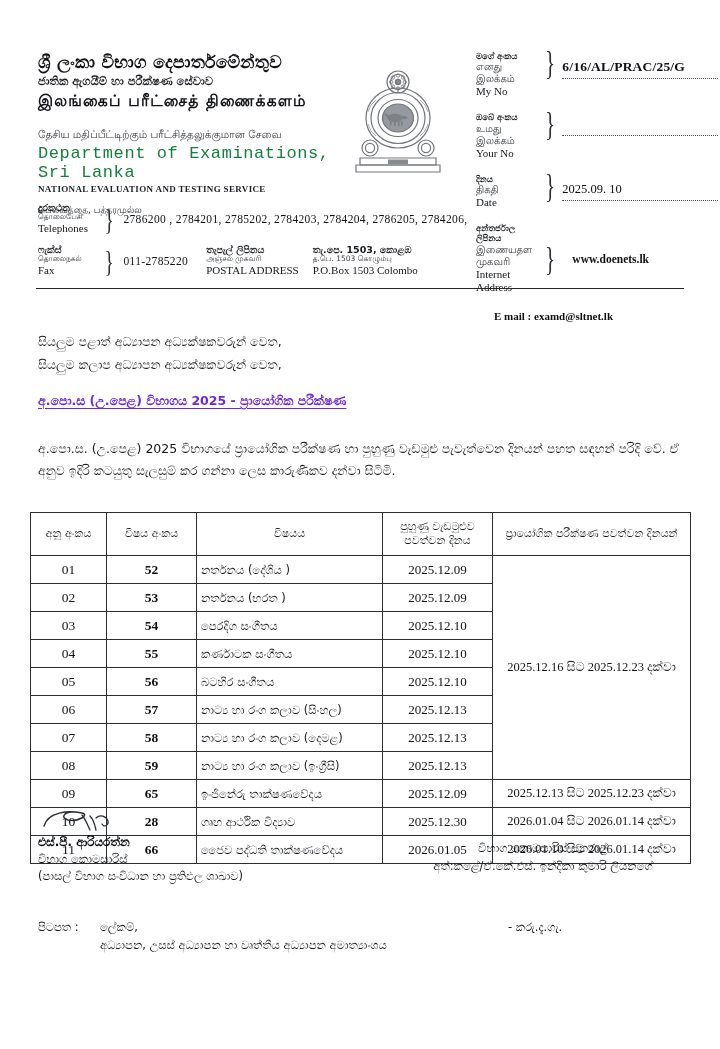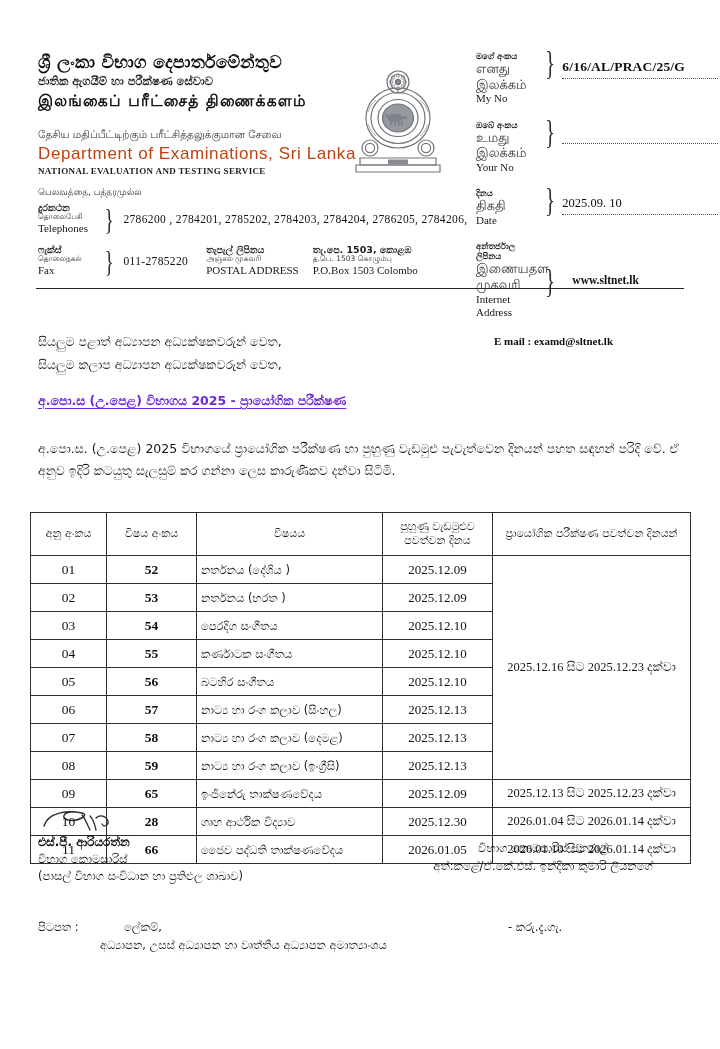--- a/index.html
+++ b/index.html
@@ -63,25 +63,25 @@
     color: #101216;
   }
   .org-ta2 {
     font-family: "DejaVu Serif", serif;
     font-size: 10.5px;
     line-height: 1.3;
     margin-top: 16px;
     color: #32363c;
   }
   .org-en {
-    font-family: Liberation Sans, sans-serif;
+    font-family: Liberation Mono, monospace;
     font-size: 17px;
     letter-spacing: 0.6px;
     margin-top: 3px;
-    color: #c2410c;
+    color: #15803d;
   }
   .org-en2 {
     font-family: "Liberation Serif", serif;
     font-size: 9px;
     font-weight: bold;
     letter-spacing: 0.35px;
     margin-top: 2px;
     color: #1c1f23;
   }
 
@@ -216,21 +216,21 @@
   }
   .reflabel .r-si {
     font-family: "DejaVu Sans", sans-serif;
     font-size: 8.5px;
     font-weight: bold;
     display: block;
     color: #1b1e22;
   }
   .reflabel .r-ta {
     font-family: Liberation Sans, sans-serif;
-    font-size: 13px;
+    font-size: 10px;
     display: block;
     color: #33373d;
   }
   .reflabel .r-en {
     font-family: "Liberation Serif", serif;
     font-size: 11px;
     display: block;
     color: #14171a;
   }
   .refbrace {
@@ -443,21 +443,20 @@
     left: 38px;
     top: 920px;
     width: 620px;
     font-family: "DejaVu Sans", sans-serif;
     font-size: 11.5px;
     color: #14171a;
   }
   .cc-row1 {
     display: flex;
     align-items: center;
-    gap: 24px;
   }
   .cc-label { width: 62px; }
   .cc-to { flex: 1; }
   .cc-note {
     width: 150px;
     text-align: left;
   }
   .cc-row2 {
     margin-top: 4px;
     padding-left: 62px;
@@ -606,21 +605,21 @@
         </div>
       </div>
 
       <div class="internet-row">
         <div class="reflabel">
           <span class="r-si">අන්තර්ජාල ලිපිනය</span>
           <span class="r-ta">இணையதள முகவரி</span>
           <span class="r-en">Internet Address</span>
         </div>
         <div class="refbrace">}</div>
-        <div class="web-val">www.sltnet.lk</div>
+        <div class="web-val">www.doenets.lk</div>
       </div>
 
       <div class="email-line">E mail :  examd@sltnet.lk</div>
     </div>
   </div>
 
   <div class="hr-rule"></div>
 
   <div class="salutation">
     <div>සියලුම පළාත් අධ්‍යාපන අධ්‍යක්ෂකවරුන් වෙත,</div>

